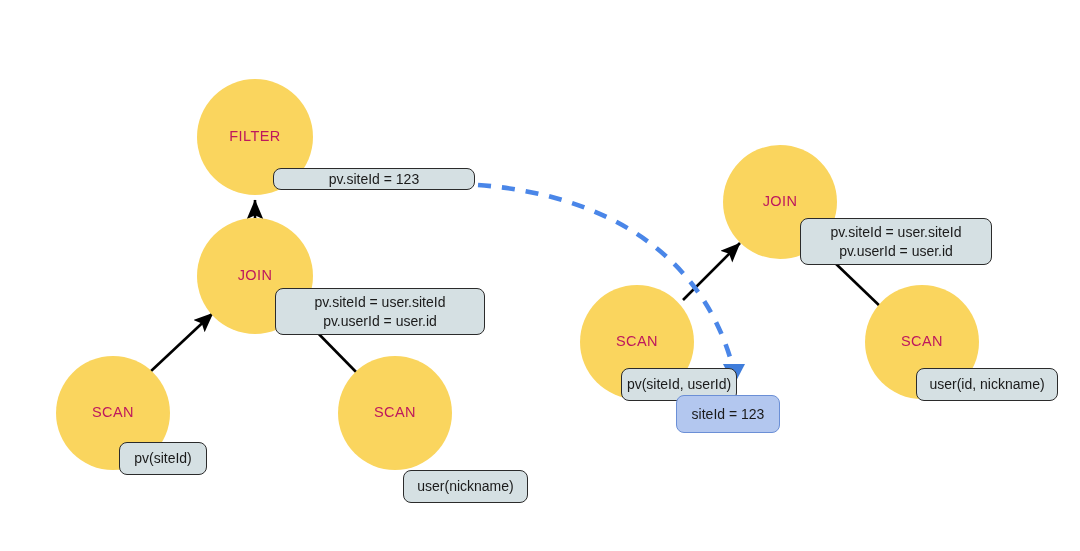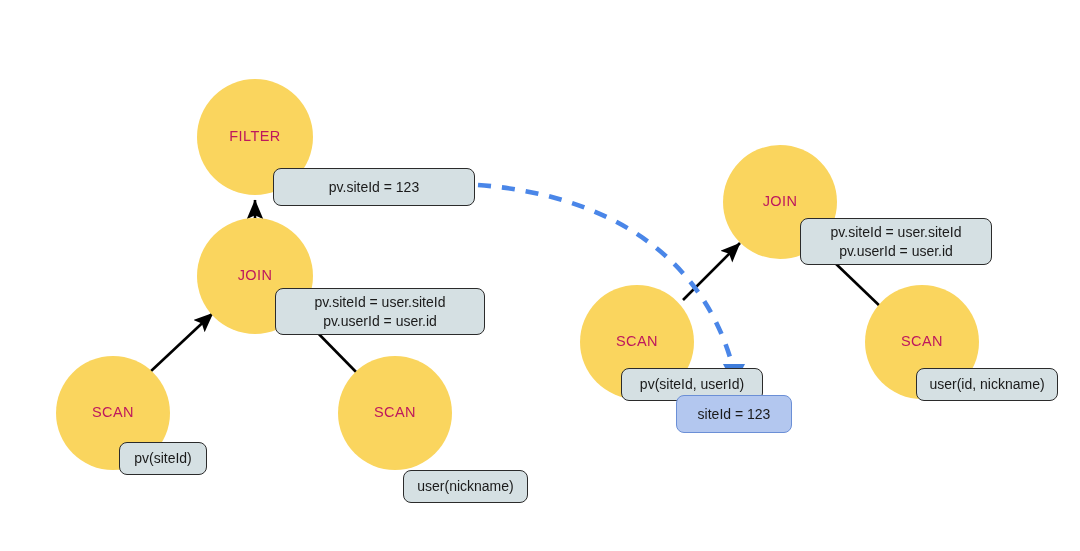--- a/index.html
+++ b/index.html
@@ -119,21 +119,21 @@
   <div class="node" style="left:580px; top:285px; width:114px; height:114px;">
     <span class="node-label">SCAN</span>
   </div>
 
   <div class="node" style="left:865px; top:285px; width:114px; height:114px;">
     <span class="node-label">SCAN</span>
   </div>
 
   <div class="layer-boxes">
 
-    <div class="box" style="left:273px; top:168px; width:202px; height:38px; z-index:20;">
+    <div class="box" style="left:273px; top:168px; width:202px; height:22px; z-index:20;">
       <span class="box-line">pv.siteId = 123</span>
     </div>
 
     <div class="box" style="left:275px; top:288px; width:210px; height:47px; z-index:20; flex-direction:column;">
       <span class="box-line">pv.siteId = user.siteId</span>
       <span class="box-line">pv.userId = user.id</span>
     </div>
 
     <div class="box" style="left:119px; top:442px; width:88px; height:33px; z-index:20;">
       <span class="box-line">pv(siteId)</span>
@@ -141,27 +141,27 @@
 
     <div class="box" style="left:403px; top:442px; width:125px; height:33px; z-index:20;margin-top:28px;">
       <span class="box-line">user(nickname)</span>
     </div>
 
     <div class="box" style="left:800px; top:218px; width:192px; height:47px; z-index:20; flex-direction:column;">
       <span class="box-line">pv.siteId = user.siteId</span>
       <span class="box-line">pv.userId = user.id</span>
     </div>
 
-    <div class="box" style="left:621px; top:368px; width:142px; height:33px; z-index:20;">
+    <div class="box" style="left:621px; top:368px; width:116px; height:33px; z-index:20;">
       <span class="box-line">pv(siteId, userId)</span>
     </div>
 
     <div class="box" style="left:916px; top:368px; width:142px; height:33px; z-index:20;">
       <span class="box-line">user(id, nickname)</span>
     </div>
 
-    <div class="box highlight" style="left:676px; top:395px; width:116px; height:38px;">
+    <div class="box highlight" style="left:676px; top:395px; width:104px; height:38px;">
       <span class="box-line">siteId = 123</span>
     </div>
 
   </div>
 
 </div>
 
 </body></html>

